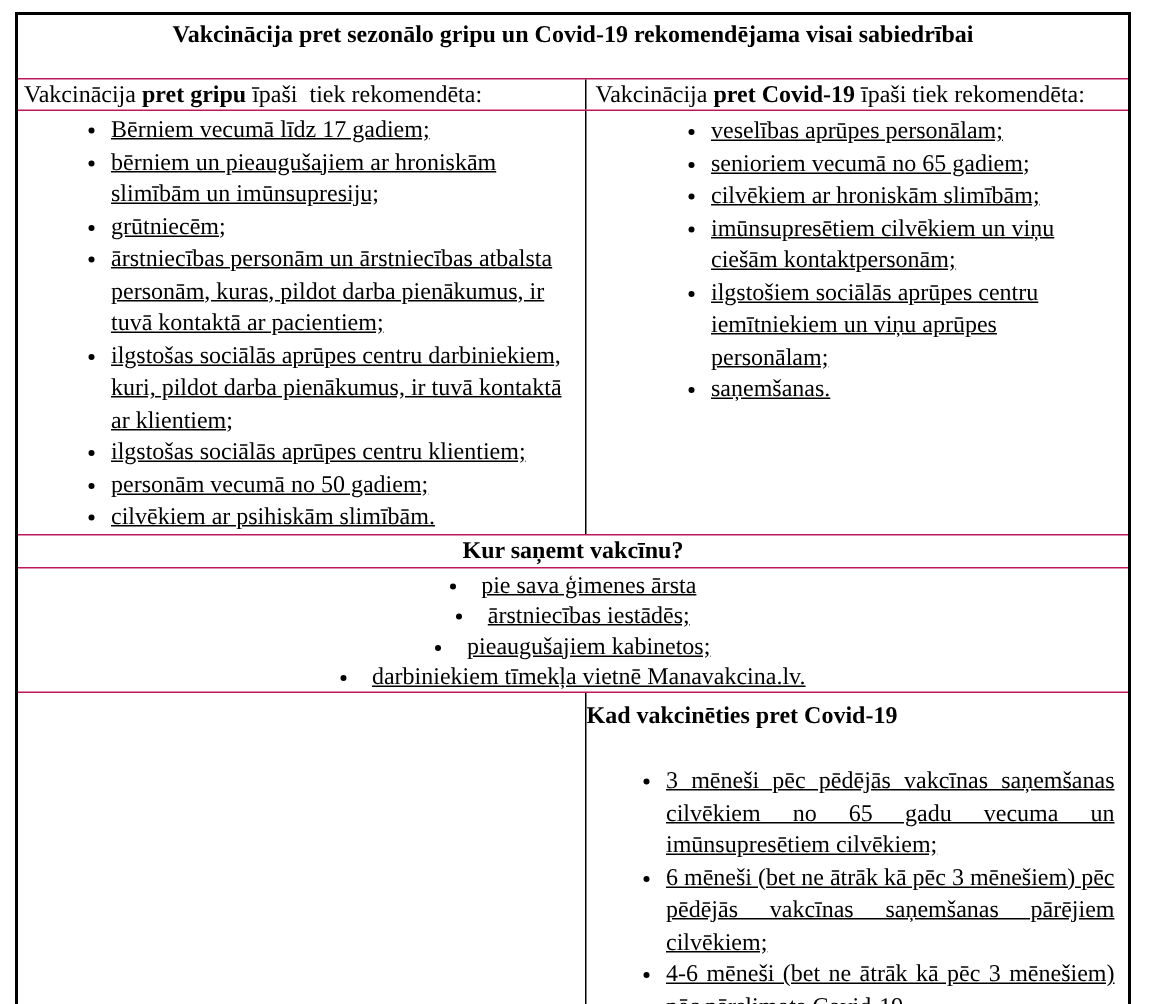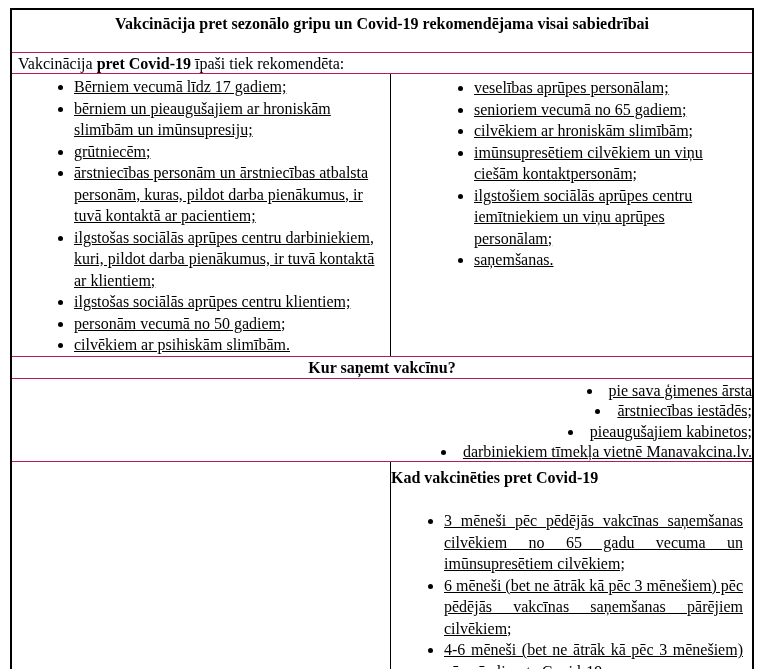--- a/index.html
+++ b/index.html
@@ -71,21 +71,21 @@
   .where-title-row {
     height: 22px;
     text-align: center;
     font-weight: bold;
   }
 
   
   .where-list-row { height: 83px; padding-top: 2px; }
   .where-list {
     list-style-position: inside;
-    text-align: right;
+    text-align: center;
   }
   .where-list li { line-height: 20.5px; }
 
   
   .when-row { min-height: 217px; }
   .when-title {
     text-align: left;
     font-weight: bold;
     padding-top: 5px;
   }
@@ -99,20 +99,21 @@
   .bold { font-weight: bold; }
 </style>
 </head>
 <body>
 
 <div class="doc-table">
 
   <div class="row title-row">Vakcinācija pret sezonālo gripu un Covid-19 rekomendējama visai sabiedrībai</div>
 
   <div class="row split header-row">
+    <div class="cell-l"><span>Vakcinācija </span><span class="bold">pret gripu</span><span> īpaši  tiek rekomendēta:</span></div>
     <div class="cell-r"><span>Vakcinācija </span><span class="bold">pret Covid-19</span><span> īpaši tiek rekomendēta:</span></div>
   </div>
 
   <div class="row split lists-row">
     <div class="cell-l">
       <ul class="flu-list">
         <li>Bērniem vecumā līdz 17 gadiem;</li>
         <li>bērniem un pieaugušajiem ar hroniskām slimībām un imūnsupresiju;</li>
         <li>grūtniecēm;</li>
         <li>ārstniecības personām un ārstniecības atbalsta personām, kuras, pildot darba pienākumus, ir tuvā kontaktā ar pacientiem;</li>

